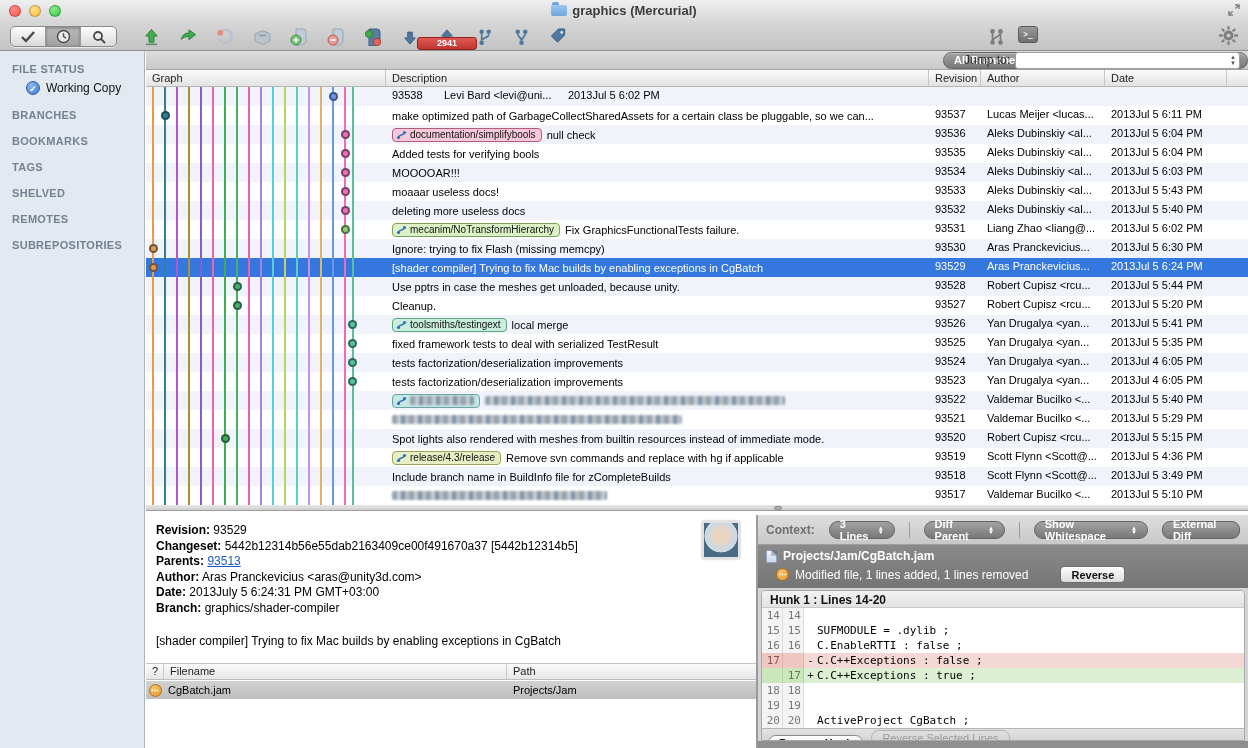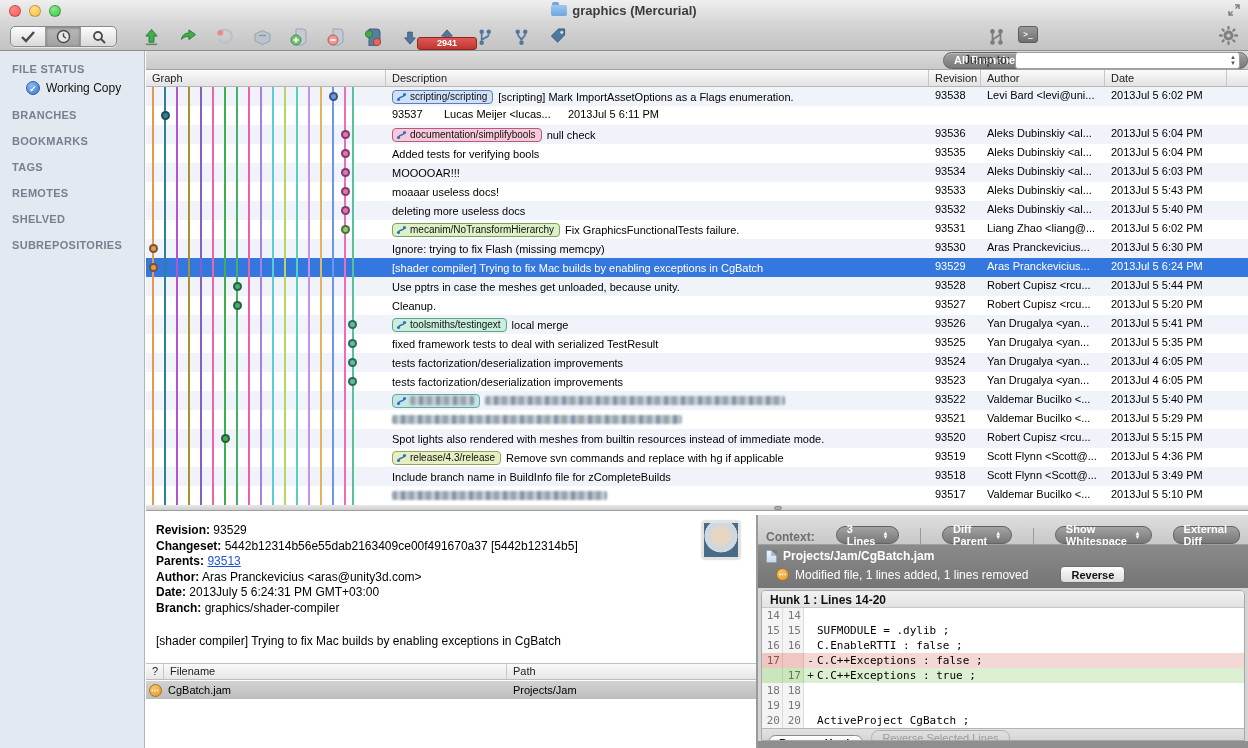--- a/index.html
+++ b/index.html
@@ -78,21 +78,21 @@
   .details .link { color:#1f55cc; text-decoration:underline; }
   .commit-msg { padding:10px 10px 0 10px; font-size:12px; }
   .avatar { position:absolute; top:6px; right:16px; width:38px; height:38px; border:2px solid #e2e2e2; border-radius:2px;
     background:radial-gradient(circle at 50% 38%, #e8d6c4 0 36%, #cfd8de 38% 60%, #4a6b86 62%), linear-gradient(#b9c4cc,#6e8396); box-shadow:0 0 2px rgba(0,0,0,.4); }
   .filehdr { position:absolute; left:0; right:0; top:148px; height:17px; display:flex; background:linear-gradient(#fafafa,#e6e6e6); border-top:1px solid #c2c2c2; border-bottom:1px solid #bcbcbc; font-size:11px; color:#222; }
   .filehdr .hc{ padding:1px 6px 0 6px; border-right:1px solid #c8c8c8; }
   .filerow { position:absolute; left:0; right:0; top:166px; height:18px; display:flex; font-size:11px; align-items:center; background:linear-gradient(#d2d2d2,#bdbdbd); }
   .st-ico { width:13px; height:13px; border-radius:50%; background:radial-gradient(circle at 35% 30%, #f5c56a,#e8972c); border:1px solid #b06f1a; color:#fff; font-size:8px; font-weight:bold; text-align:center; line-height:11px; }
 
   .diff-pane { flex:1; background:#d4d4d4; display:flex; flex-direction:column; }
-  .diff-controls { height:30px; background:linear-gradient(#dedede,#c8c8c8); display:flex; align-items:flex-end; gap:21px; padding:0 8px; border-bottom:1px solid #9f9f9f; }
+  .diff-controls { height:30px; background:linear-gradient(#dedede,#c8c8c8); display:flex; align-items:center; gap:14px; padding:0 8px; border-bottom:1px solid #9f9f9f; }
   .diff-controls .lbl { font-size:12px; font-weight:bold; color:#6e6e6e; }
   .diff-controls .sep { width:1px; height:16px; background:#9a9a9a; }
   .btn-dark { background:linear-gradient(#a2a2a2,#787878); border:1px solid #636363; border-radius:10px; color:#fff; font-weight:bold; font-size:11px; padding:1px 10px; height:18px; display:flex; align-items:center; }
   .diff-filehdr { background:linear-gradient(#8a8a8a,#757575); color:#fff; padding:4px 8px 5px 8px; }
   .dfh-line1 { display:flex; align-items:center; gap:6px; font-size:12px; font-weight:bold; }
   .doc-ico { width:11px; height:13px; background:linear-gradient(#eef4fb,#c9d9ec); border:1px solid #8fa6c0; border-radius:1px; position:relative; }
   .doc-ico:before{ content:""; position:absolute; right:-1px; top:-1px; border:3px solid; border-color:#75797d #75797d #aebcd0 #aebcd0; }
   .dfh-line2 { display:flex; align-items:center; gap:6px; font-size:12px; margin-top:3px; padding-left:10px; }
   .btn-light { background:linear-gradient(#fdfdfd,#dcdcdc); border:1px solid #6f6f6f; border-radius:4px; font-size:11px; font-weight:bold; color:#111; padding:0 10px; height:17px; line-height:16px; margin-left:26px; }
   .hunk-card { flex:1; margin:2px 3px 0 3px; background:#fff; border:1px solid #a8a8a8; border-radius:5px 5px 0 0; overflow:hidden; display:flex; flex-direction:column; }
@@ -273,24 +273,24 @@
       <div class="side-sec">
         <div class="hdr">BRANCHES</div>
       </div>
       <div class="side-sec">
         <div class="hdr">BOOKMARKS</div>
       </div>
       <div class="side-sec">
         <div class="hdr">TAGS</div>
       </div>
       <div class="side-sec">
+        <div class="hdr">SHELVED</div>
+      </div>
+      <div class="side-sec">
         <div class="hdr">REMOTES</div>
-      </div>
-      <div class="side-sec">
-        <div class="hdr">SHELVED</div>
       </div>
       <div class="side-sec">
         <div class="hdr">SUBREPOSITORIES</div>
       </div>
     </div>
 
   <div class="main">
     <div class="filterbar">
       <div class="popup allbranches">
         <span>All Branches</span>
@@ -316,38 +316,30 @@
       <div class="hc" style="width:52px">Revision</div>
       <div class="hc" style="width:124px">Author</div>
       <div class="hc" style="width:122px">Date</div>
       <div class="hc" style="flex:1;border-right:none"></div>
     </div>
 
     <div class="rows-wrap">
       <div id="log-rows">
           <div class="log-row alt">
             <div class="lr-cell c-graph"></div>
-            <div class="lr-cell c-desc">
-              <span class="chip" style="background: rgb(207, 224, 248); border: 1px solid rgb(91, 127, 181);">
-                <svg width="11" height="10" viewBox="0 0 11 10">
-                  <circle cx="2.5" cy="7.5" r="1.6" fill="#2f6fbe"></circle>
-                  <circle cx="8.5" cy="2.5" r="1.6" fill="#2f6fbe"></circle>
-                  <path d="M2.5 7.5C2.5 4 8.5 6 8.5 2.5" stroke="#2f6fbe" fill="none" stroke-width="1.3"></path>
-                </svg>
-                <span>scripting/scripting</span>
-              </span>
-              <span>[scripting] Mark ImportAssetOptions as a Flags enumeration.</span>
-            </div>
             <div class="lr-cell c-rev">93538</div>
             <div class="lr-cell c-auth">Levi Bard &lt;levi@uni...</div>
             <div class="lr-cell c-date">2013Jul 5 6:02 PM</div>
             <div class="lr-cell c-fill"></div>
           </div>
           <div class="log-row">
             <div class="lr-cell c-graph"></div>
+            <div class="lr-cell c-desc">
+              <span>make optimized path of GarbageCollectSharedAssets for a certain class be pluggable,  so we can...</span>
+            </div>
             <div class="lr-cell c-rev">93537</div>
             <div class="lr-cell c-auth">Lucas Meijer &lt;lucas...</div>
             <div class="lr-cell c-date">2013Jul 5 6:11 PM</div>
             <div class="lr-cell c-fill"></div>
           </div>
           <div class="log-row alt">
             <div class="lr-cell c-graph"></div>
             <div class="lr-cell c-desc">
               <span class="chip" style="background: rgb(248, 201, 218); border: 1px solid rgb(181, 91, 128);">
                 <svg width="11" height="10" viewBox="0 0 11 10">

